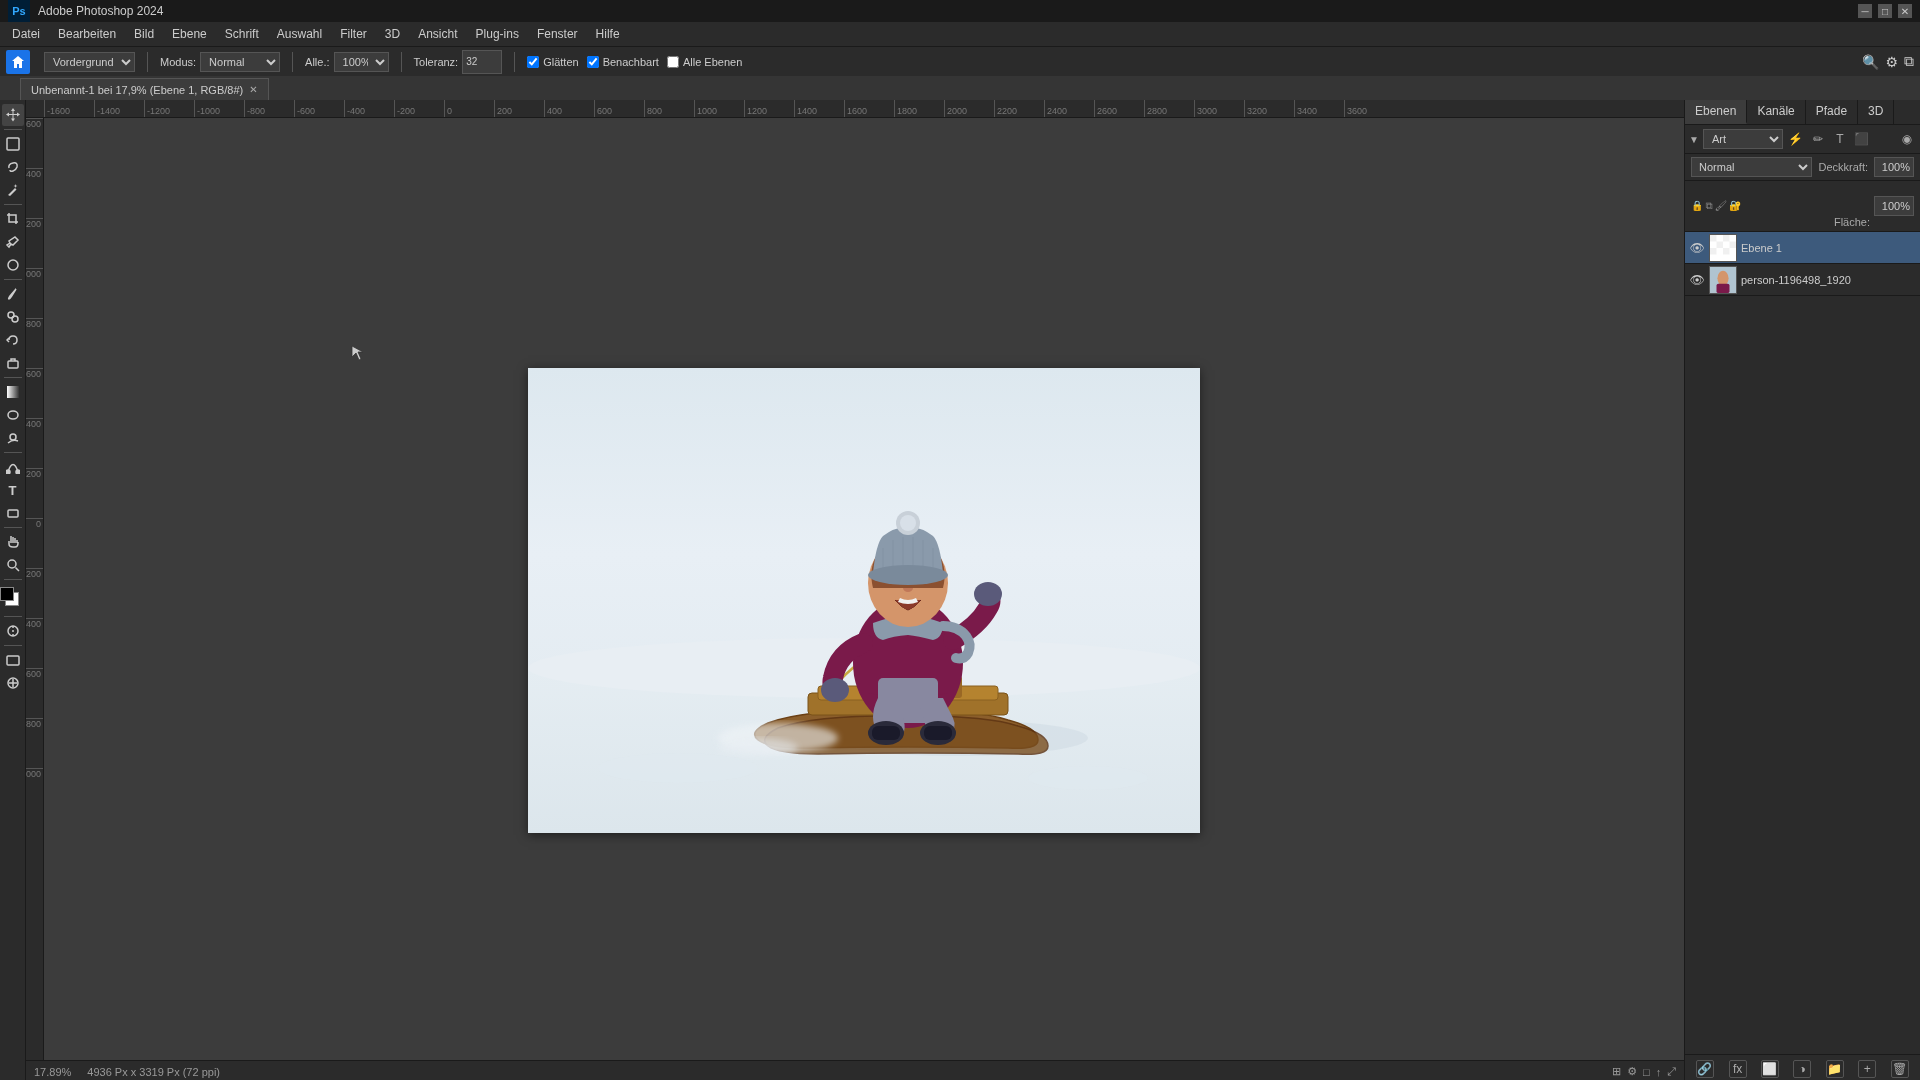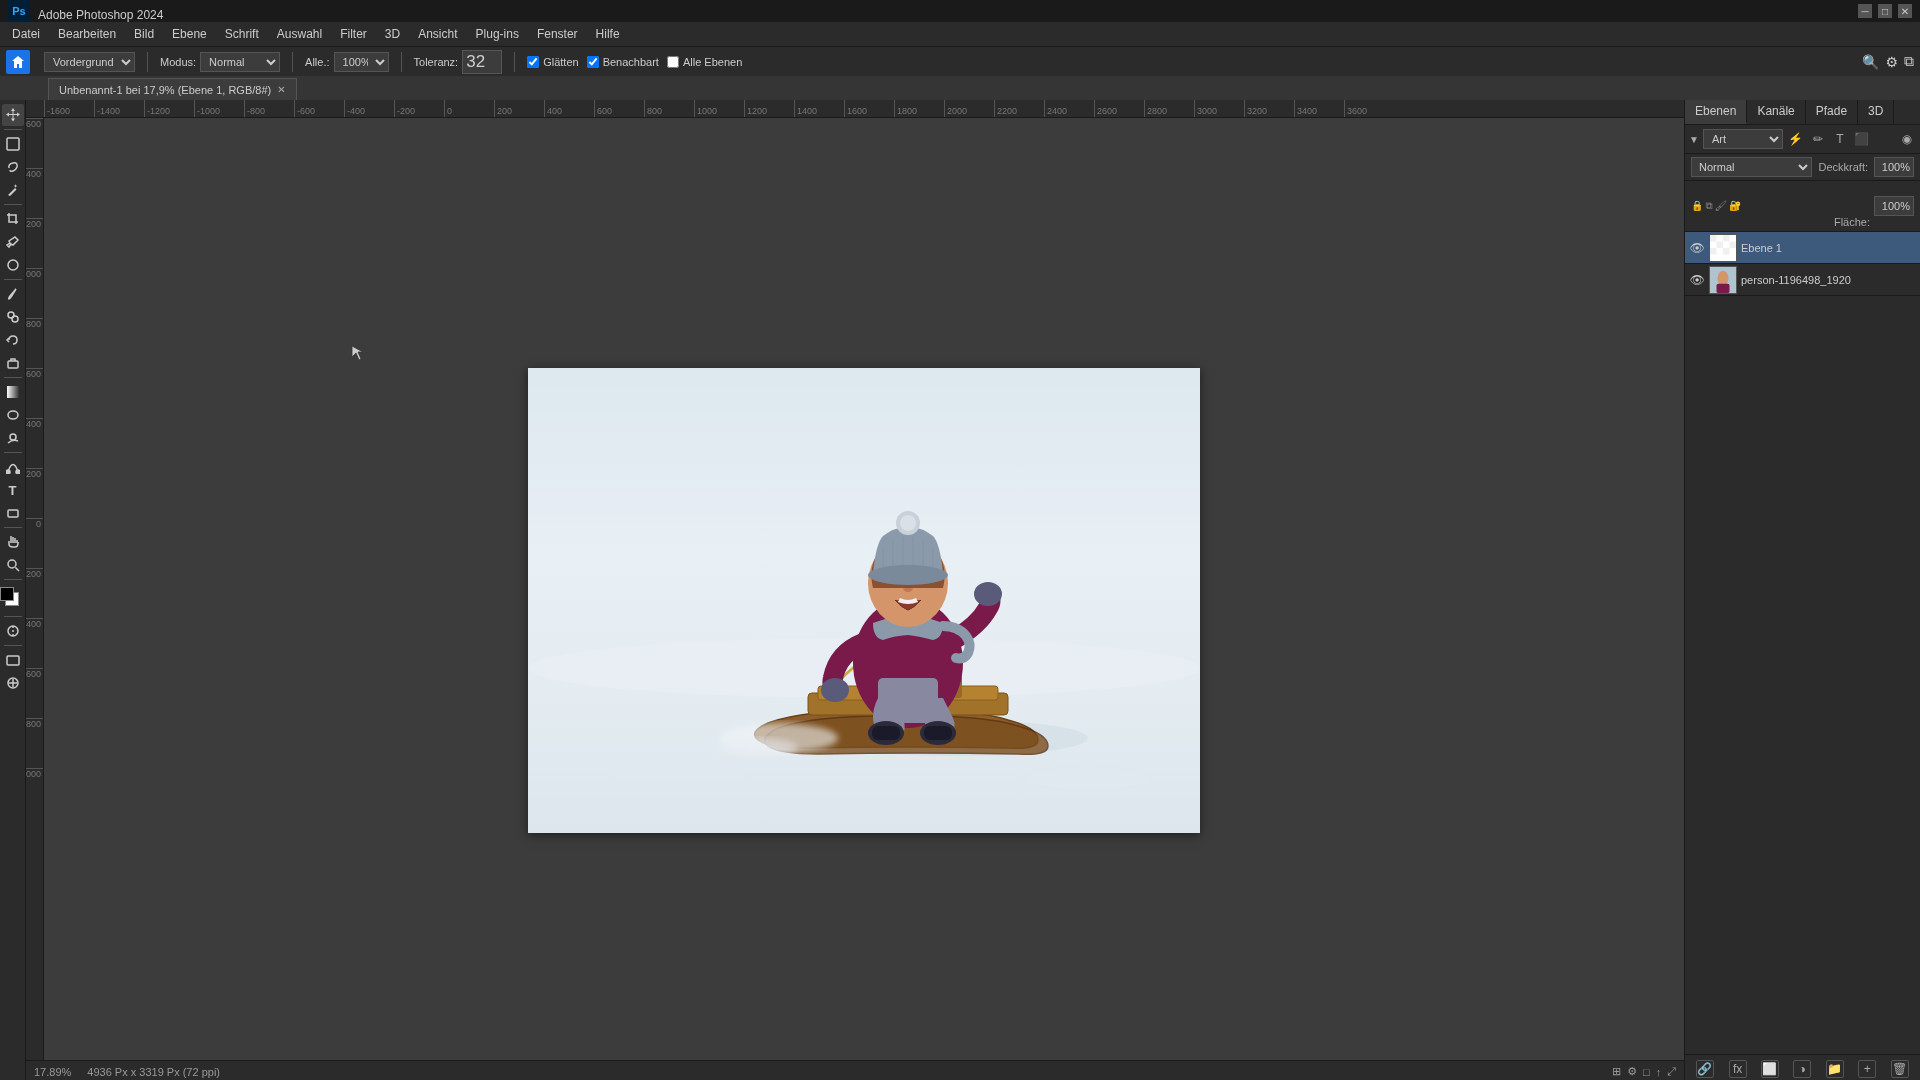--- a/index.html
+++ b/index.html
@@ -4,21 +4,21 @@
   <style>
     * { margin: 0; padding: 0; box-sizing: border-box; }
     body { width: 1920px; height: 1080px; background: #3c3c3c; font-family: Arial, sans-serif; font-size: 12px; color: #ccc; overflow: hidden; }
 
     
     #title-bar {
       width: 100%; height: 22px; background: #1a1a1a;
       display: flex; align-items: center; justify-content: space-between;
       padding: 0 8px;
     }
-    #title-bar-left { display: flex; align-items: flex-end; gap: 8px; }
+    #title-bar-left { display: flex; align-items: center; gap: 8px; }
     #title-bar-controls { display: flex; gap: 6px; }
     #title-bar-controls span {
       width: 14px; height: 14px; background: #555; display: inline-flex; align-items: center; justify-content: center; font-size: 10px; cursor: pointer; color: #ccc;
     }
     .ps-logo { width: 22px; height: 22px; background: #001e36; color: #31a8ff; font-weight: bold; font-size: 11px; display: flex; align-items: center; justify-content: center; }
 
     
     #menu-bar {
       width: 100%; height: 22px; background: #2b2b2b;
       display: flex; align-items: center; padding: 12px 4px; gap: 2px;
@@ -29,31 +29,31 @@
     #options-bar {
       width: 100%; height: 30px; background: #2b2b2b; border-top: 1px solid #1a1a1a;
       display: flex; align-items: center; padding: 0 6px; gap: 8px;
     }
     .opt-item { display: flex; align-items: center; gap: 4px; color: #ccc; font-size: 11px; }
     .opt-select {
       background: #3c3c3c; border: 1px solid #555; color: #ccc; font-size: 11px;
       padding: 1px 4px; height: 20px;
     }
     .opt-input {
-      background: #3c3c3c; border: 1px solid #555; color: #ccc; font-size: 17px;
+      background: #3c3c3c; border: 1px solid #555; color: #ccc; font-size: 10px;
       width: 40px; padding: 11px 3px; height: 20px;
     }
     .opt-checkbox { width: 12px; height: 12px; }
     .opt-divider { width: 1px; height: 20px; background: #555; margin: 0 4px; }
     .home-btn { width: 24px; height: 24px; background: #1a73e8; display: flex; align-items: center; justify-content: center; cursor: pointer; border-radius: 2px; margin-right: 6px; }
 
     
     #tab-bar {
       width: 100%; height: 24px; background: #353535;
-      display: flex; align-items: flex-end; padding-left: 48px;
+      display: flex; align-items: flex-end; padding-left: 20px;
     }
     .tab {
       height: 22px; background: #424242; border: 1px solid #555; border-bottom: none;
       padding: 0 10px; display: flex; align-items: center; gap: 6px; font-size: 11px; color: #ccc;
       cursor: pointer; position: relative;
     }
     .tab.active { background: #3c3c3c; }
     .tab-close { font-size: 10px; cursor: pointer; color: #aaa; }
 
     

